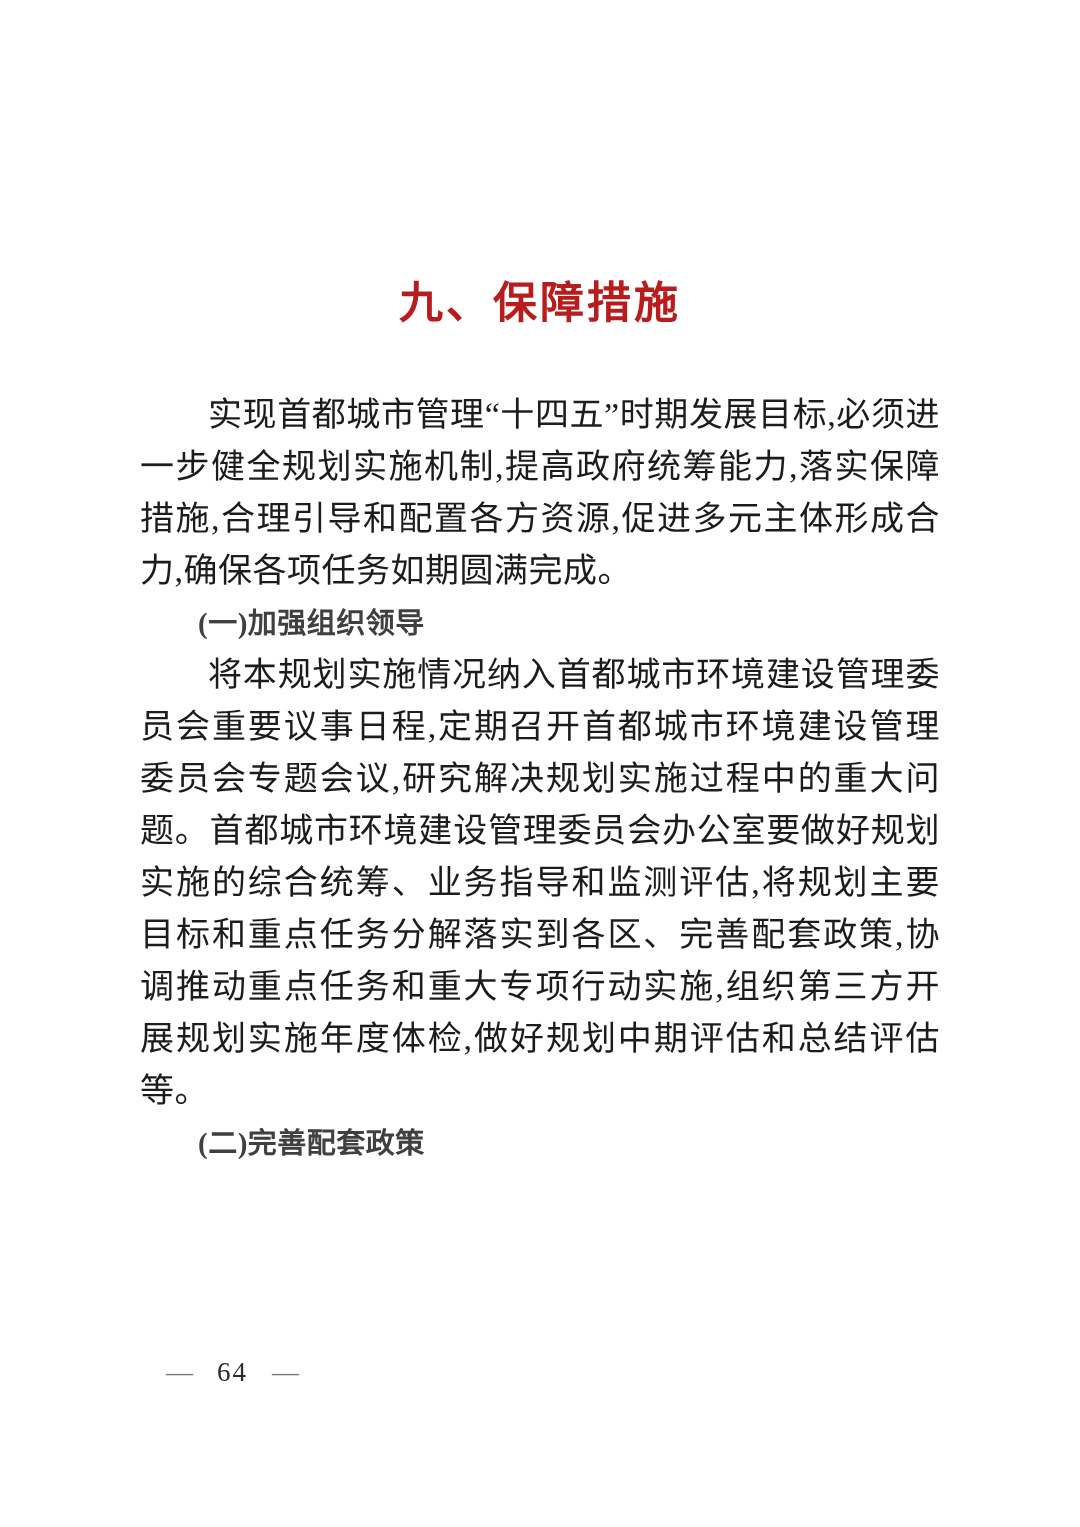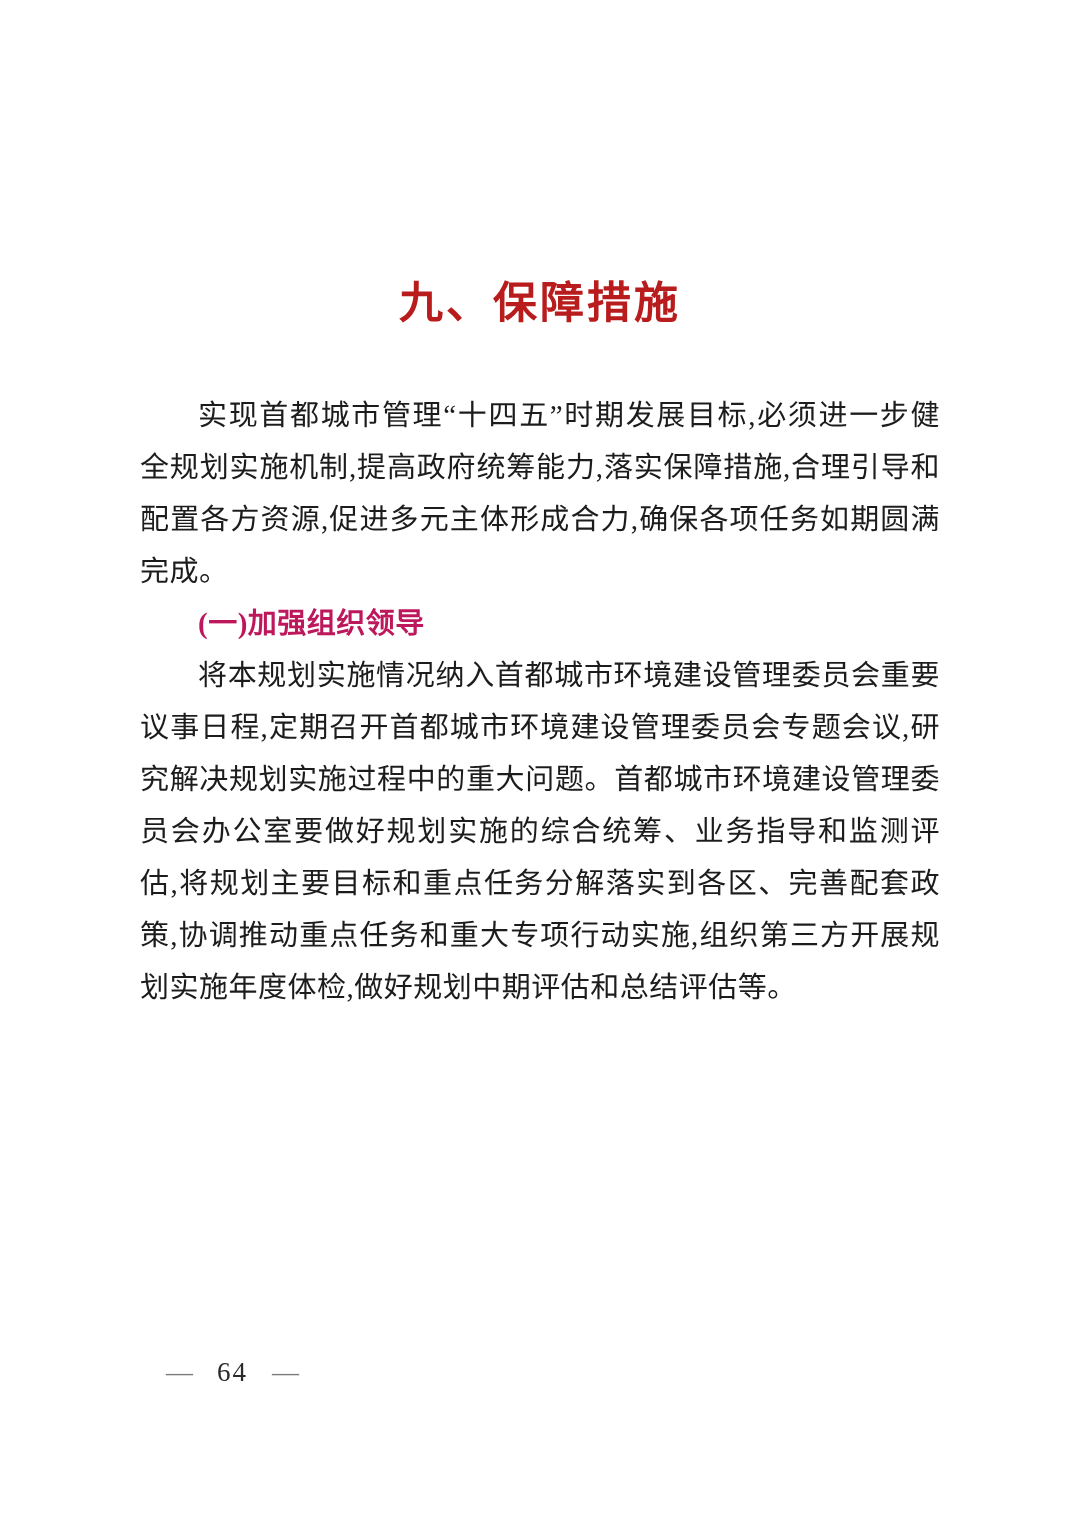--- a/index.html
+++ b/index.html
@@ -26,39 +26,39 @@
     margin: 276px 0 0 0;
     text-align: center;
     font-size: 44px;
     font-weight: 700;
     letter-spacing: 3px;
     line-height: 1.25;
     color: #b91c1c;
   }
   .body-para {
     margin: 0;
-    font-size: 29px;
+    font-size: 34px;
     line-height: 52px;
     text-align: justify;
     text-justify: inter-ideograph;
     text-indent: 2em;
     letter-spacing: 0.5px;
     color: #1c1c1c;
   }
   .first-para {
     margin-top: 58px;
   }
   .section-heading {
     margin: 0;
     font-size: 29px;
     line-height: 52px;
     font-weight: 700;
     text-indent: 2em;
     letter-spacing: 0.5px;
-    color: #be185d;
+    color: #404040;
   }
   .page-footer {
     position: absolute;
     left: 166px;
     top: 1352px;
     display: flex;
     align-items: center;
     gap: 24px;
     font-size: 27px;
     line-height: 40px;
@@ -78,20 +78,21 @@
   <div class="content">
 
     <h1 class="doc-title">九、保障措施</h1>
 
     <p class="body-para first-para">实现首都城市管理“十四五”时期发展目标,必须进一步健全规划实施机制,提高政府统筹能力,落实保障措施,合理引导和配置各方资源,促进多元主体形成合力,确保各项任务如期圆满完成。</p>
 
     <h2 class="section-heading">(一)加强组织领导</h2>
 
     <p class="body-para">将本规划实施情况纳入首都城市环境建设管理委员会重要议事日程,定期召开首都城市环境建设管理委员会专题会议,研究解决规划实施过程中的重大问题。首都城市环境建设管理委员会办公室要做好规划实施的综合统筹、业务指导和监测评估,将规划主要目标和重点任务分解落实到各区、完善配套政策,协调推动重点任务和重大专项行动实施,组织第三方开展规划实施年度体检,做好规划中期评估和总结评估等。</p>
 
+    <h2 class="section-heading">(二)完善配套政策</h2>
 
 
   </div>
 
   <div class="page-footer">
     <span class="footer-dash">—</span>
     <span class="footer-number">64</span>
     <span class="footer-dash">—</span>
   </div>
 </div>

